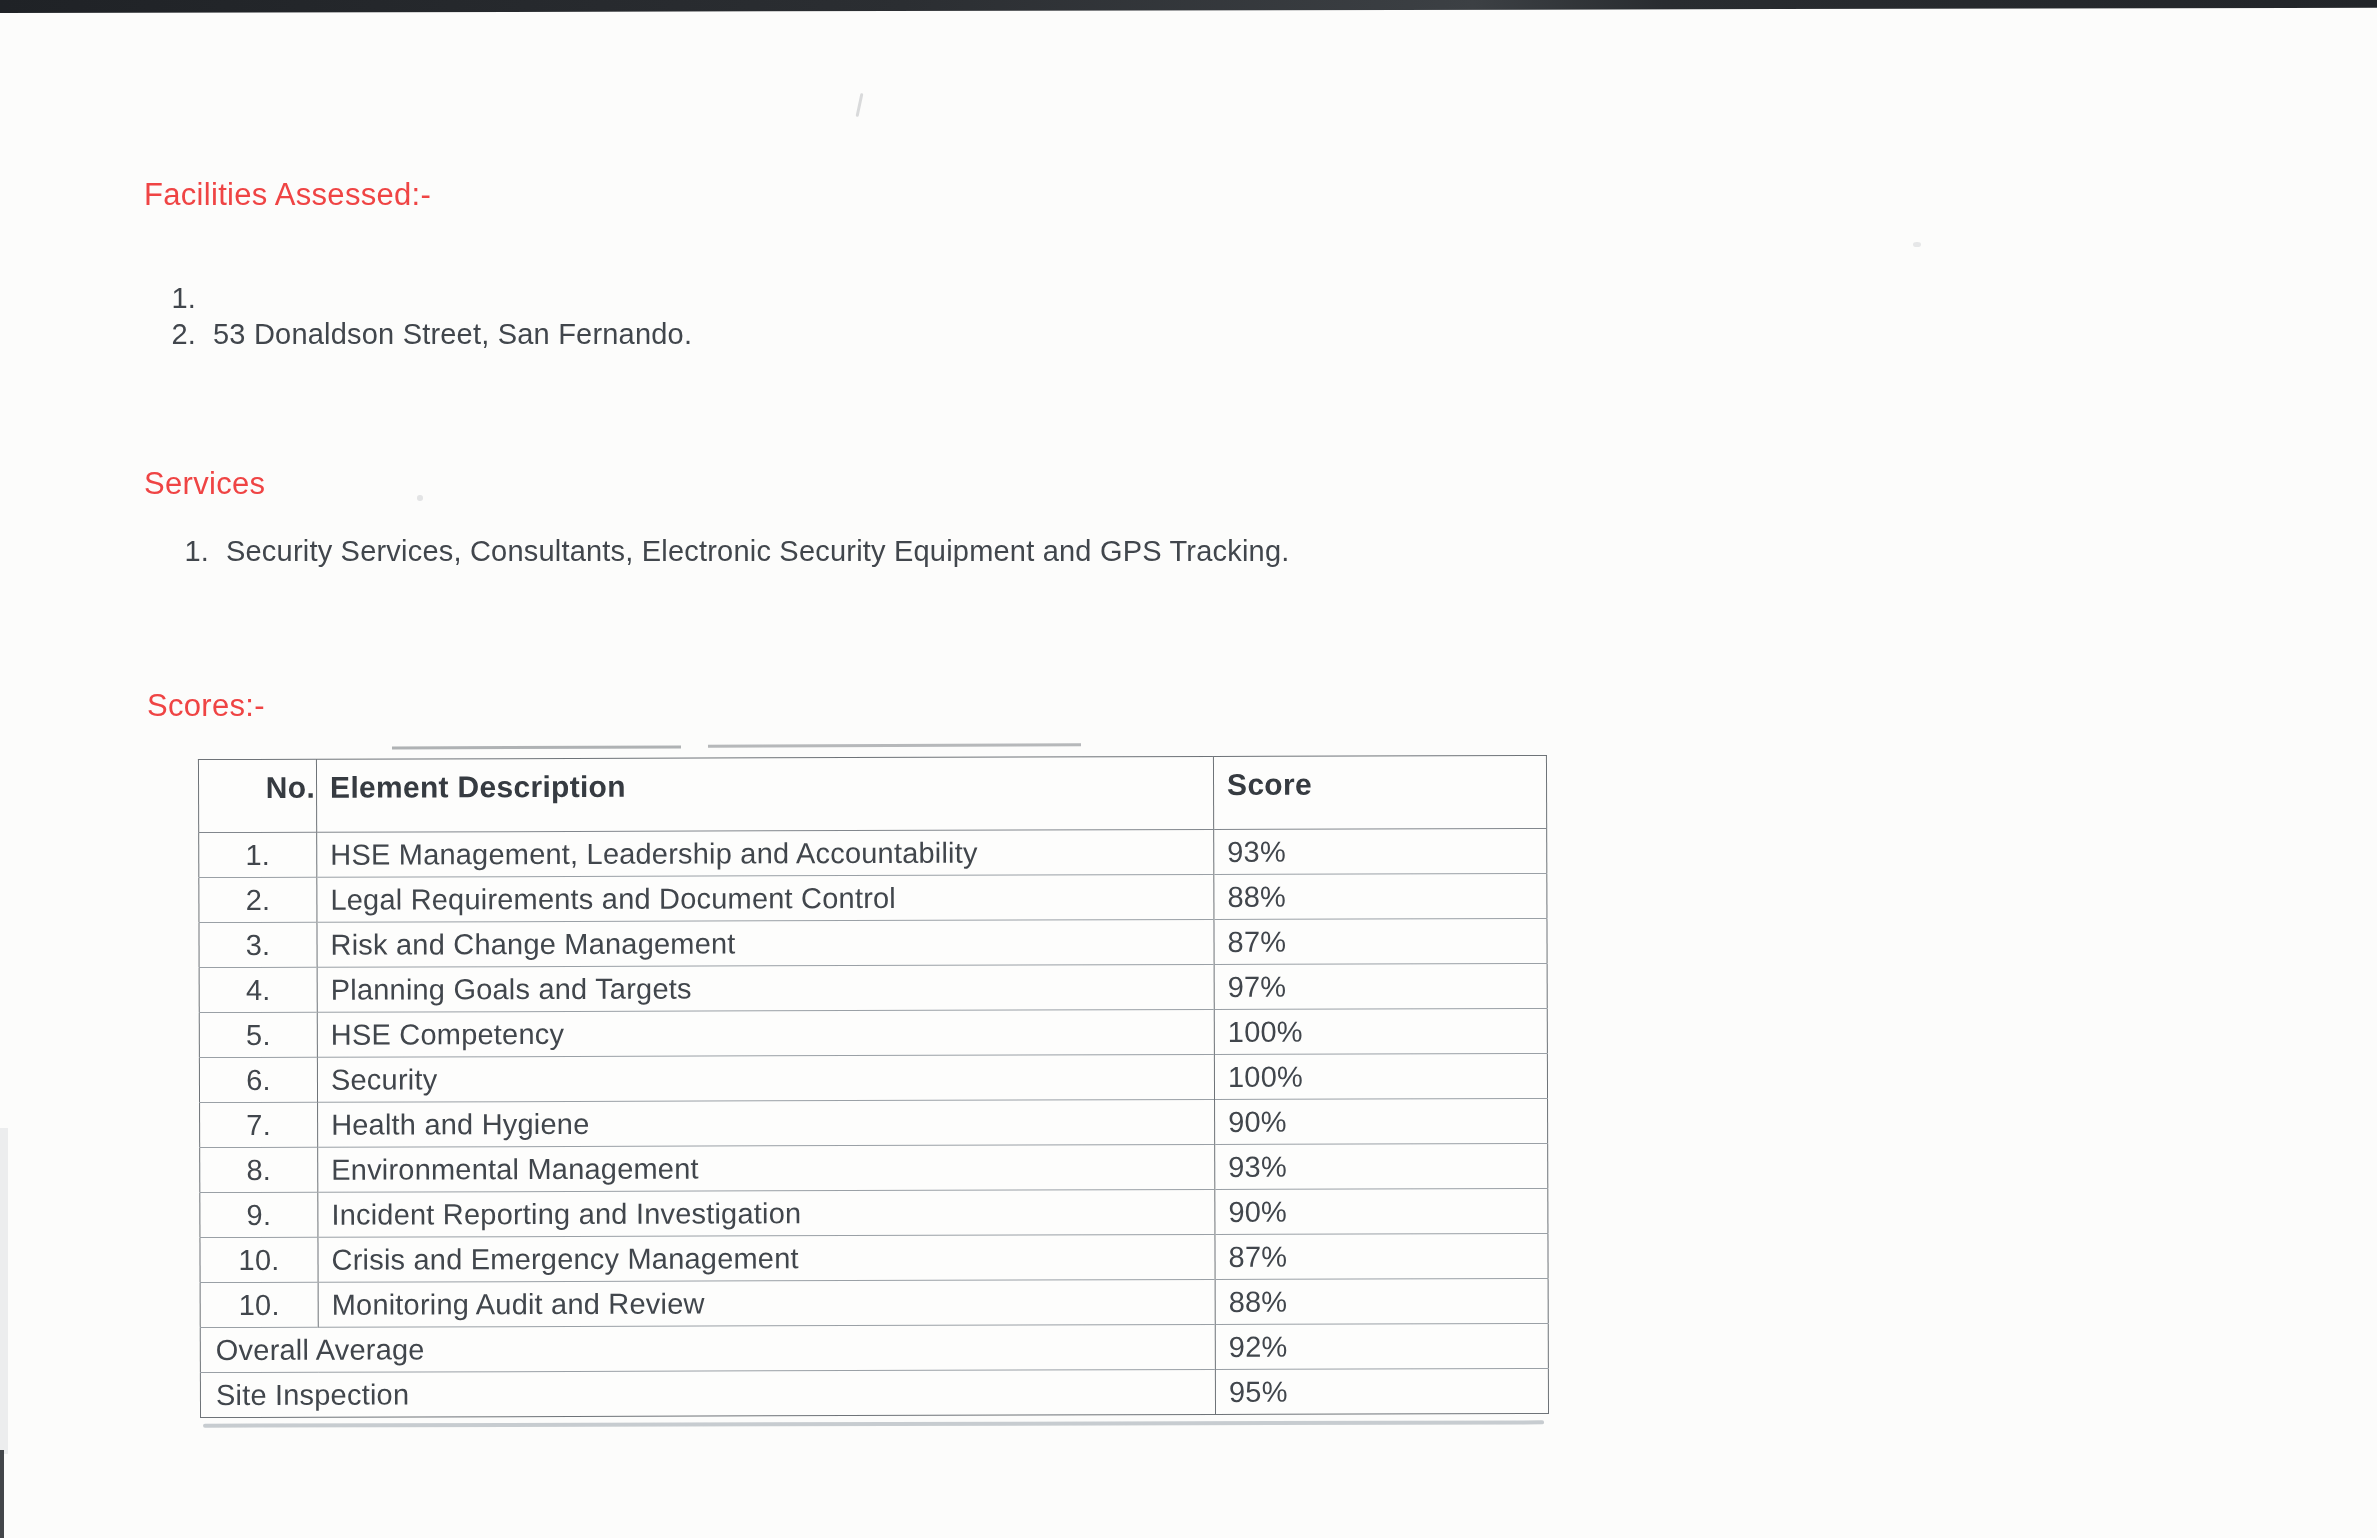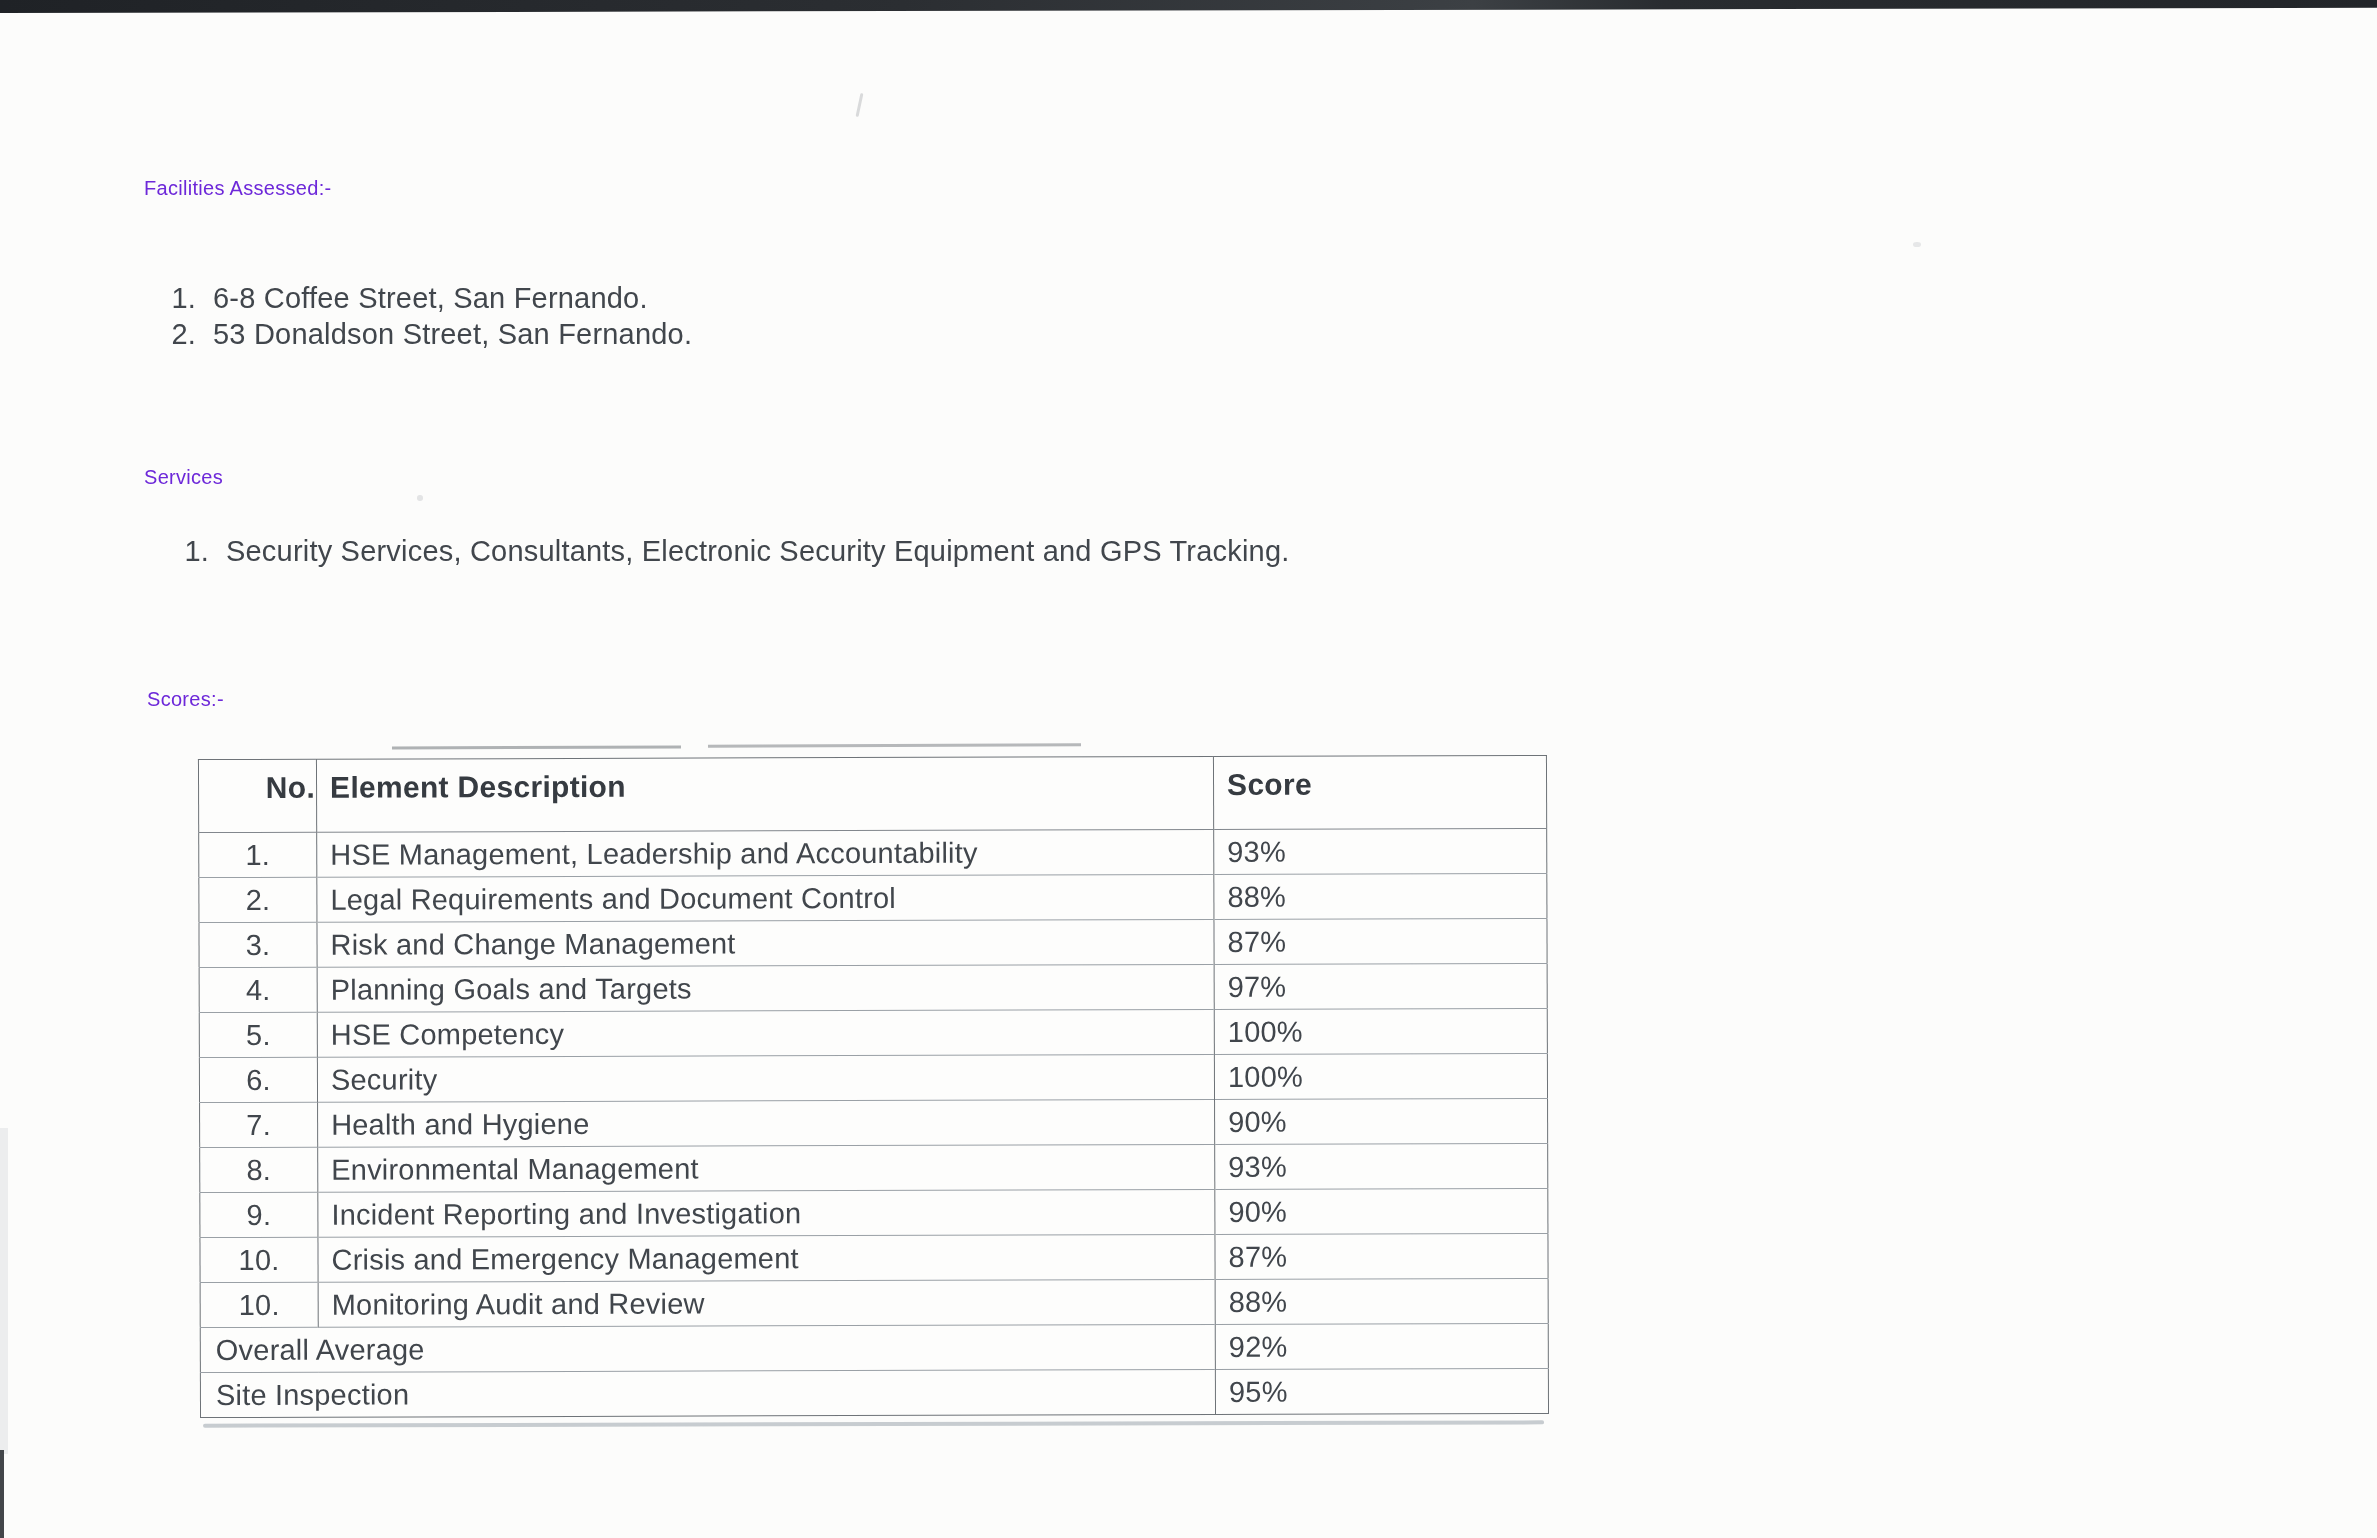--- a/index.html
+++ b/index.html
@@ -19,21 +19,21 @@
   }
   .scan-left-light{position:absolute;left:0;top:1128px;width:8.4px;height:326px;background:#ecedee;}
   .scan-left-dark{position:absolute;left:0;top:1450px;width:3.7px;height:89px;background:#43464a;}
   .scan-smudge-a{position:absolute;left:392px;top:746px;width:289px;height:2.8px;background:#6f747a;opacity:.55;transform:rotate(-.2deg);}
   .scan-smudge-b{position:absolute;left:708px;top:744px;width:373px;height:2.8px;background:#6f747a;opacity:.5;transform:rotate(-.2deg);}
   .speck1{position:absolute;left:858px;top:93px;width:2.8px;height:24px;background:#d9dadb;transform:rotate(12deg);border-radius:1.9px;}
   .speck2{position:absolute;left:1913px;top:242px;width:7.5px;height:4.7px;background:#e6e7e8;border-radius:50%;}
   .speck3{position:absolute;left:417px;top:495px;width:5.6px;height:5.6px;background:#e3e4e5;border-radius:50%;}
 
   
-  .doc-heading{position:absolute;font-size:20px;color:#6d28d9;letter-spacing:0.3px;white-space:nowrap;}
+  .doc-heading{position:absolute;font-size:31px;color:#ef4444;letter-spacing:0.3px;white-space:nowrap;}
   #facilities-heading{left:144px;top:177px;}
   #services-heading{left:144px;top:466px;text-align:center;}
   #scores-heading{left:147px;top:688px;}
 
   .doc-list{position:absolute;list-style:none;margin:0;padding:0;font-size:29px;letter-spacing:0.2px;}
   .doc-list li{display:flex;line-height:36px;white-space:nowrap;}
   .doc-list .marker{min-width:26px;text-align:right;}
   .doc-list .txt{margin-left:17px;}
   #facilities-list{left:170px;top:280px;}
   #services-list{left:183px;top:533px;}
@@ -74,21 +74,20 @@
   <div class="scan-smudge-a"></div>
   <div class="scan-smudge-b"></div>
   <div class="speck1"></div>
   <div class="speck2"></div>
   <div class="speck3"></div>
 
   <div class="doc-heading" id="facilities-heading">Facilities Assessed:-</div>
   <ol class="doc-list" id="facilities-list">
     <li>
       <span class="marker">1.</span>
-      <span class="txt">6-8 Coffee Street, San Fernando.</span>
     </li>
     <li>
       <span class="marker">2.</span>
       <span class="txt">53 Donaldson Street, San Fernando.</span>
     </li>
   </ol>
 
   <div class="doc-heading" id="services-heading">Services</div>
   <ol class="doc-list" id="services-list">
     <li>

